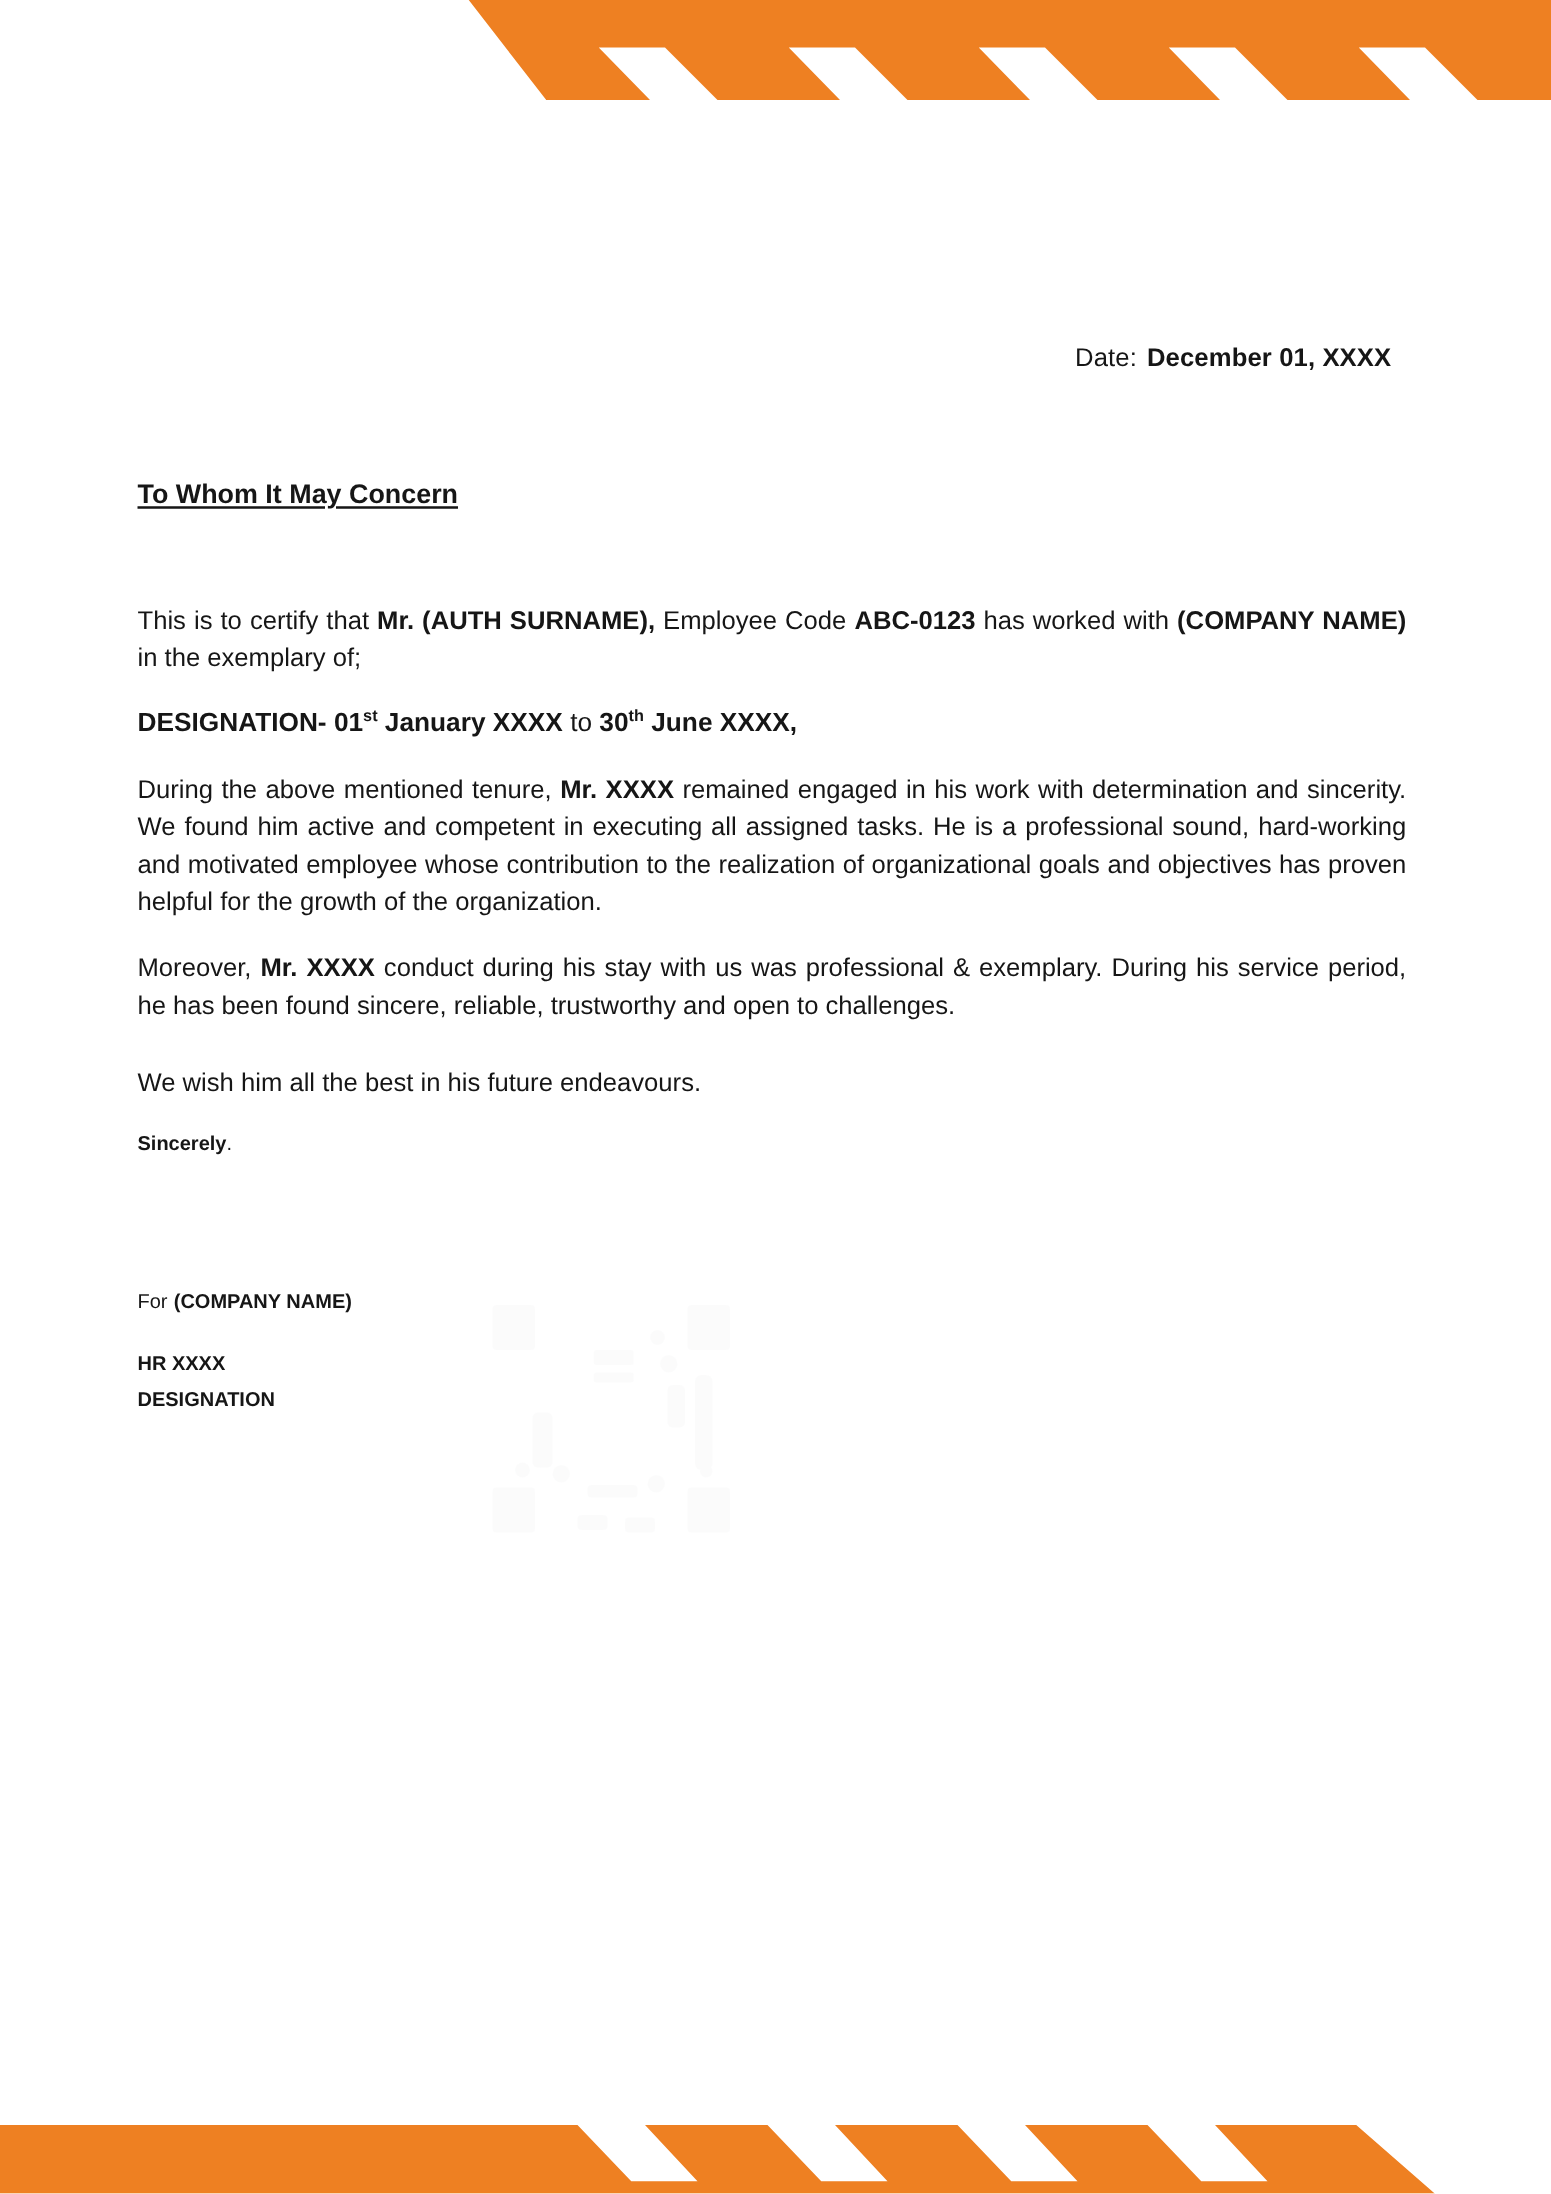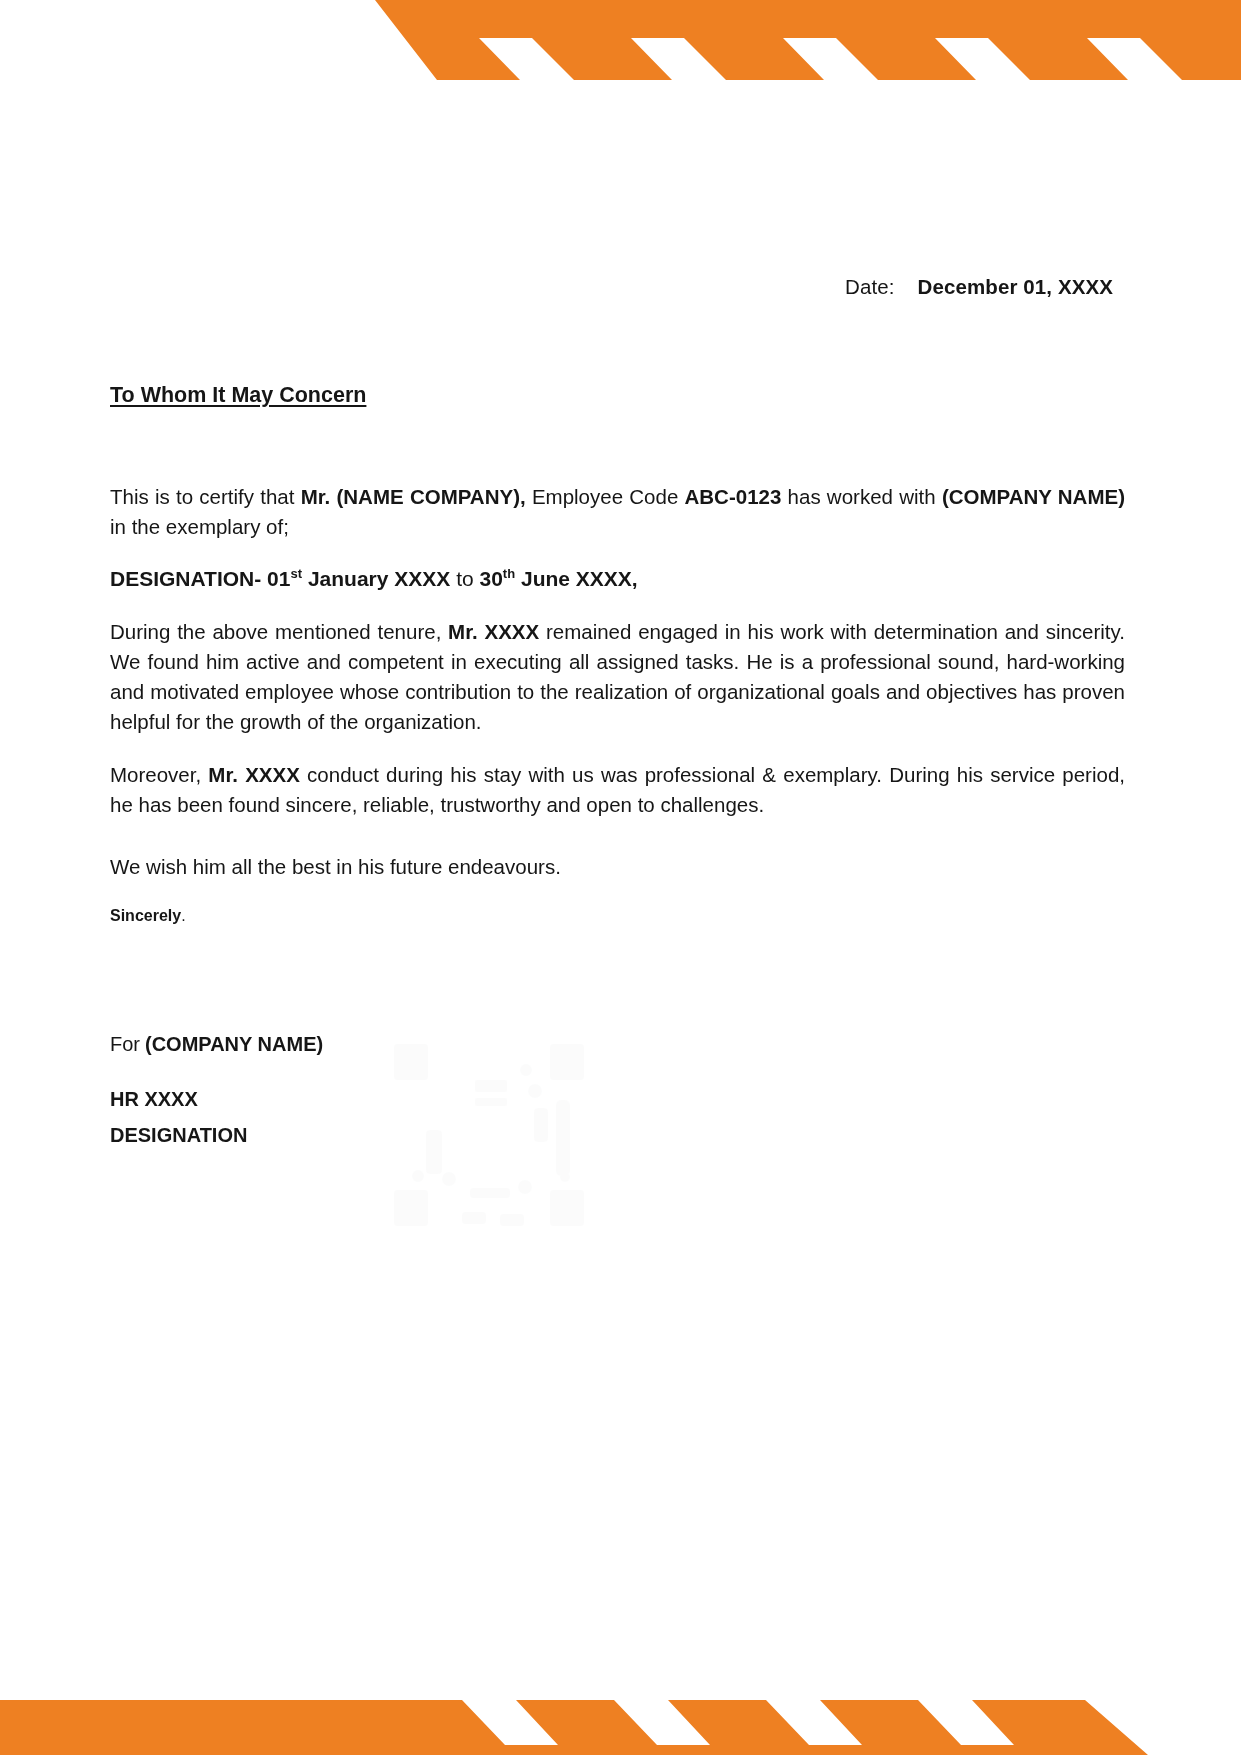--- a/index.html
+++ b/index.html
@@ -51,21 +51,21 @@
 
   .date-line {
     position: absolute;
     top: 275px;
     right: 18px;
     font-size: 20.5px;
     letter-spacing: 0.1px;
     white-space: nowrap;
   }
   .date-line .lbl { font-weight: 400; margin-top: 42px; }
-  .date-line .val { font-weight: 700; margin-left: 23px; }
+  .date-line .val { font-weight: 700; margin-left: 8px; }
 
   .doc-title {
     position: absolute;
     top: 383px;
     left: 0;
     width: 1021px;
     text-align: left;
     font-size: 21.5px;
     font-weight: 700;
   }
@@ -111,21 +111,21 @@
   }
   .sign-off b { font-weight: 700; }
 
   .signature {
     position: absolute;
     top: 1030px;
     left: 0;
     width: 700px;
   }
   .signature .srow {
-    font-size: 20px;
+    font-size: 16px;
     line-height: 1.47;
     margin-bottom: 26px;
   }
   .signature .srow.tight { margin-bottom: 6px; }
   .signature .srow b { font-weight: 700; }
   .signature .srow .pre { font-weight: 400; margin-right: 5px; }
 </style>
 </head>
 <body>
 
@@ -171,21 +171,21 @@
     <div class="date-line">
       <span class="lbl">Date:</span><span class="val">December 01, XXXX</span>
     </div>
 
     <div class="doc-title">
       <span>To Whom It May Concern</span>
     </div>
 
     <div class="blocks">
 
-      <p class="para"><span>This is to certify that </span><b>Mr. (NAME COMPANY),</b><span> Employee Code </span><b>ABC-0123</b><span> has worked with </span><b>(COMPANY NAME)</b><span> in the exemplary of;</span></p>
+      <p class="para"><span>This is to certify that </span><b>Mr. (AUTH SURNAME),</b><span> Employee Code </span><b>ABC-0123</b><span> has worked with </span><b>(COMPANY NAME)</b><span> in the exemplary of;</span></p>
 
       <p class="designation-line"><b>DESIGNATION- 01</b><b><sup>st</sup></b><b> January XXXX</b><span> to </span><b>30</b><b><sup>th</sup></b><b> June XXXX,</b></p>
 
       <p class="para"><span>During the above mentioned tenure, </span><b>Mr. XXXX</b><span> remained engaged in his work with determination and sincerity. We found him active and competent in executing all assigned tasks. He is a professional sound, hard-working and motivated employee whose contribution to the realization of organizational goals and objectives has proven helpful for the growth of the organization.</span></p>
 
       <p class="para"><span>Moreover, </span><b>Mr. XXXX</b><span> conduct during his stay with us was professional &amp; exemplary. During his service period, he has been found sincere, reliable, trustworthy and open to challenges.</span></p>
 
       <p class="para nojust">We wish him all the best in his future endeavours.</p>
 
       <p class="sign-off"><b>Sincerely</b><span>.</span></p>

